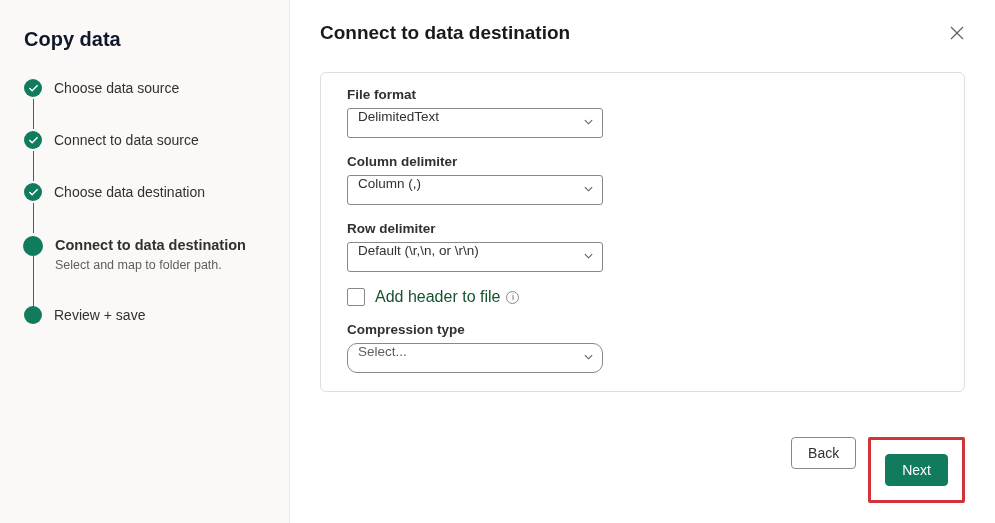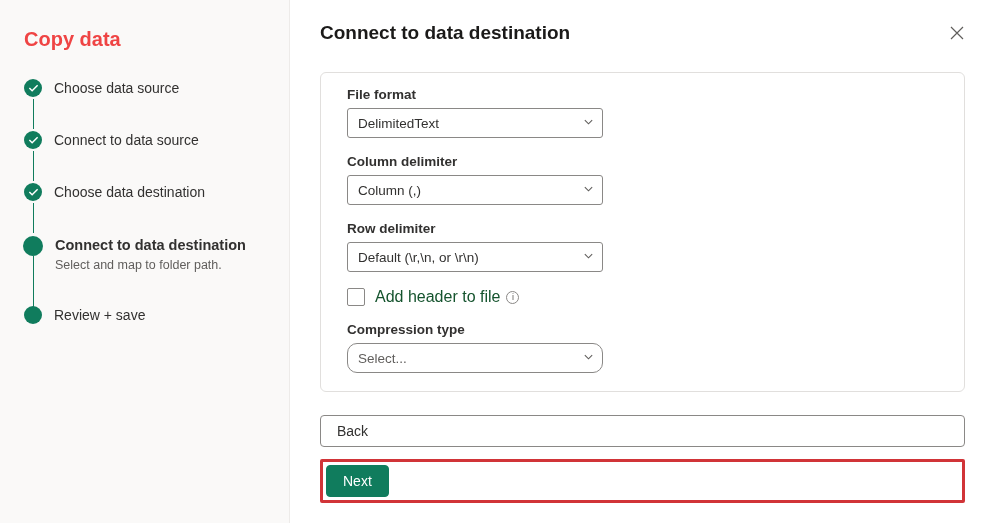--- a/index.html
+++ b/index.html
@@ -1,19 +1,19 @@
 <!DOCTYPE html>
 <html><head>
   <meta charset="utf-8">
   <style>
     * { margin:0; padding:0; box-sizing:border-box; font-family:"Segoe UI",-apple-system,sans-serif; }
     body { width:995px; height:523px; display:flex; background:#fff; color:#323130; overflow:hidden; }
 
     .sidebar { width:290px; background:#faf9f8; padding:28px 24px; border-right:1px solid #edebe9; }
-    .sidebar-title { font-size:20px; font-weight:700; margin-bottom:28px; color:#ef4444; }
+    .sidebar-title { font-size:20px; font-weight:700; margin-bottom:28px; color:#0f172a; }
     .steps { list-style:none; }
     .step-row { display:flex; align-items:flex-start; margin-bottom:0; position:relative; }
     .step-icon { width:18px; height:18px; border-radius:50%; flex-shrink:0; margin-right:12px; display:flex; align-items:center; justify-content:center; }
     .step-icon.done { background:#107c5d; }
     .step-icon.done svg { width:11px; height:11px; fill:#fff; }
     .step-icon.current { background:#107c5d; width:20px; height:20px; margin-left:-1px; }
     .step-icon.pending { background:#107c5d; }
     .step-labels { padding-top:0; padding-bottom:34px; }
     .step-label { font-size:14px; color:#323130; line-height:1.3; }
     .step-label.bold { font-weight:600; font-size:14.5px; }
@@ -23,35 +23,35 @@
 
     .main { flex:1; display:flex; flex-direction:column; padding:22px 30px 20px 30px; }
     .main-header { display:flex; justify-content:space-between; align-items:center; margin-bottom:28px; }
     .main-title { font-size:19px; font-weight:600; color:#1b1a19; }
     .close-x { width:16px; height:16px; cursor:pointer; }
     .close-x svg { width:16px; height:16px; stroke:#605e5c; stroke-width:1.2; fill:none; }
 
     .panel { border:1px solid #e1dfdd; border-radius:6px; padding:14px 26px; flex:0 0 auto; }
     .field { margin-bottom:16px; }
     .field-label { font-size:13.5px; font-weight:600; color:#323130; margin-bottom:6px; display:block; }
-    .select { width:256px; height:30px; border:1px solid #8a8886; border-radius:3px; background:#fff; padding:0 28px 0 10px; font-size:13.5px; color:#323130; position:relative; display:flex; align-items:center; cursor:pointer; }
+    .select { width:256px; height:30px; border:1px solid #8a8886; border-radius:3px; background:#fff; padding:0 28px 0 10px; font-size:13.5px; color:#323130; position:relative; display:flex; cursor:pointer; }
     .select .chev { position:absolute; right:8px; top:50%; transform:translateY(-50%); }
     .select .chev svg { width:11px; height:11px; stroke:#605e5c; stroke-width:1.2; fill:none; }
     .select.placeholder { color:#605e5c;border-radius:10px; }
 
     .cbrow { display:flex; align-items:center; margin:8px 0 16px 0; }
     .checkbox { width:18px; height:18px; border:1px solid #8a8886; border-radius:2px; margin-right:10px; cursor:pointer; }
     .cblabel { font-size:16px; color:#14532d; }
     .info { width:13px; height:13px; border:1px solid #8a8886; border-radius:50%; margin-left:6px; display:inline-flex; align-items:center; justify-content:center; font-size:9px; color:#605e5c; cursor:default; }
 
-    .footer { margin-top:auto; display:flex; justify-content:flex-end; gap:12px; padding-top:20px;flex-direction:column; }
+    .footer { margin-top:auto; display:flex; justify-content:flex-end; gap:12px; padding-top:20px; }
     .btn { height:32px; padding:0 16px; border-radius:4px; font-size:14px; cursor:pointer; display:flex; align-items:center; }
     .btn-sec { background:#fff; border:1px solid #8a8886; color:#323130; }
     .btn-pri { background:#107c5d; border:1px solid #107c5d; color:#fff; font-weight:400; }
-    .hl { border:3px solid #d13438; padding:3px; border-radius:2px; }
+    .hl { border:3px solid #d13438; padding:14px; border-radius:2px; }
   </style>
 </head>
 <body>
 
 <aside class="sidebar">
   <h1 class="sidebar-title">Copy data</h1>
   <ul class="steps">
     <li class="step-row">
       <span class="step-icon done">
           <svg viewBox="0 0 12 12">

